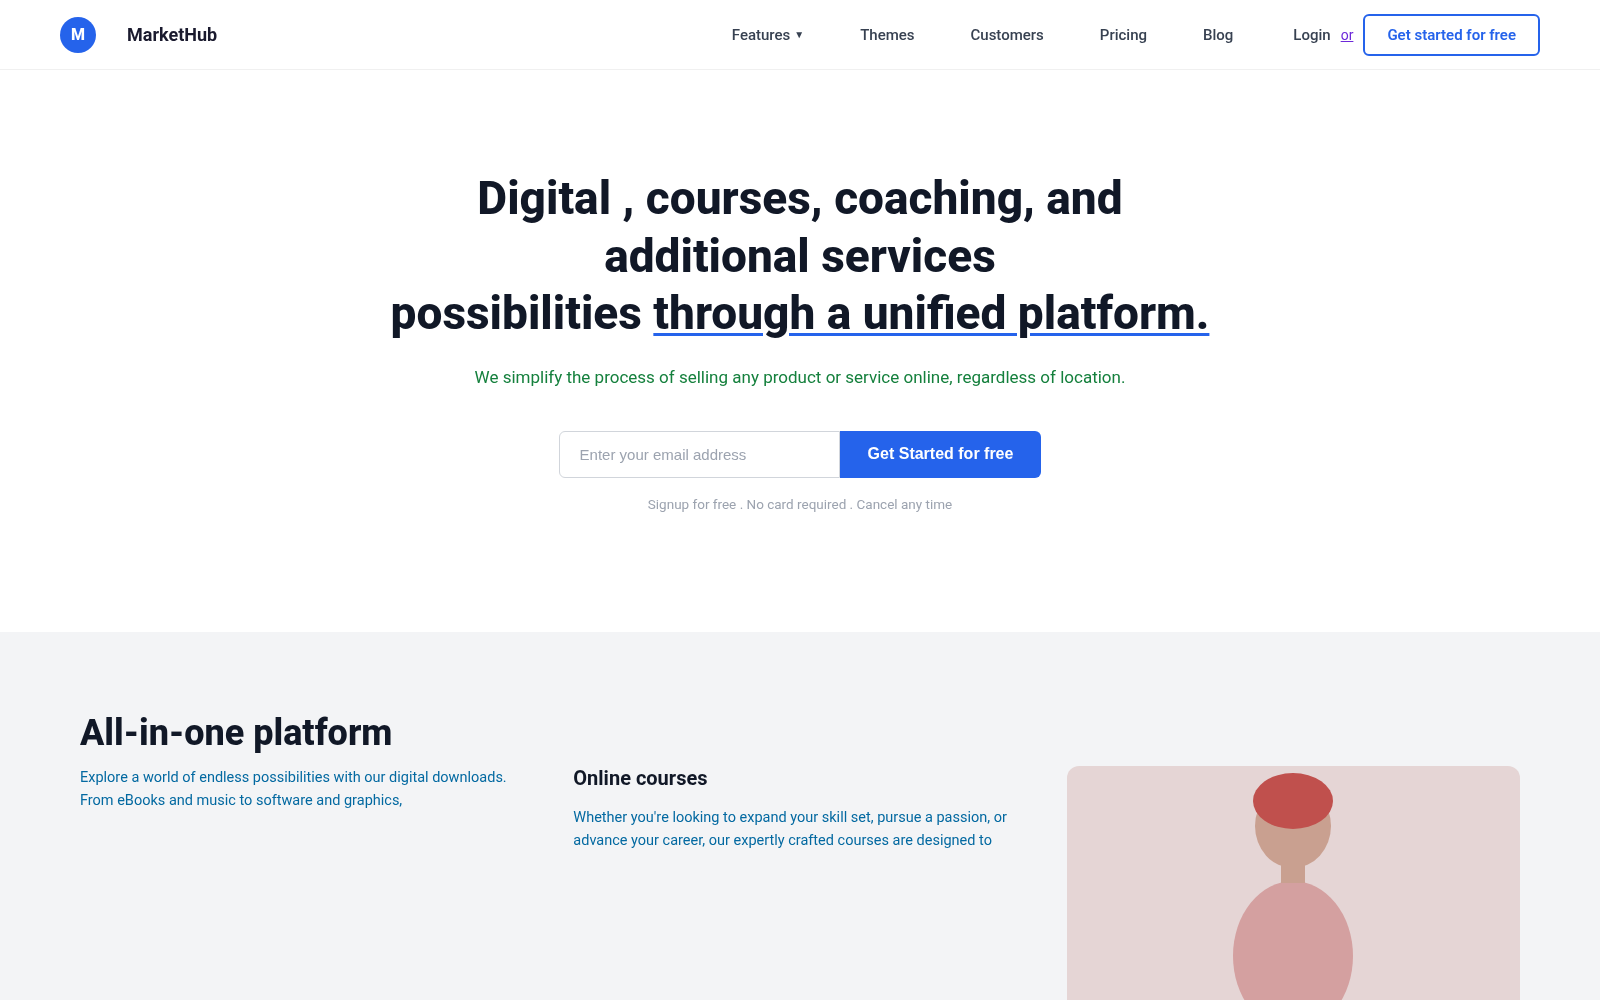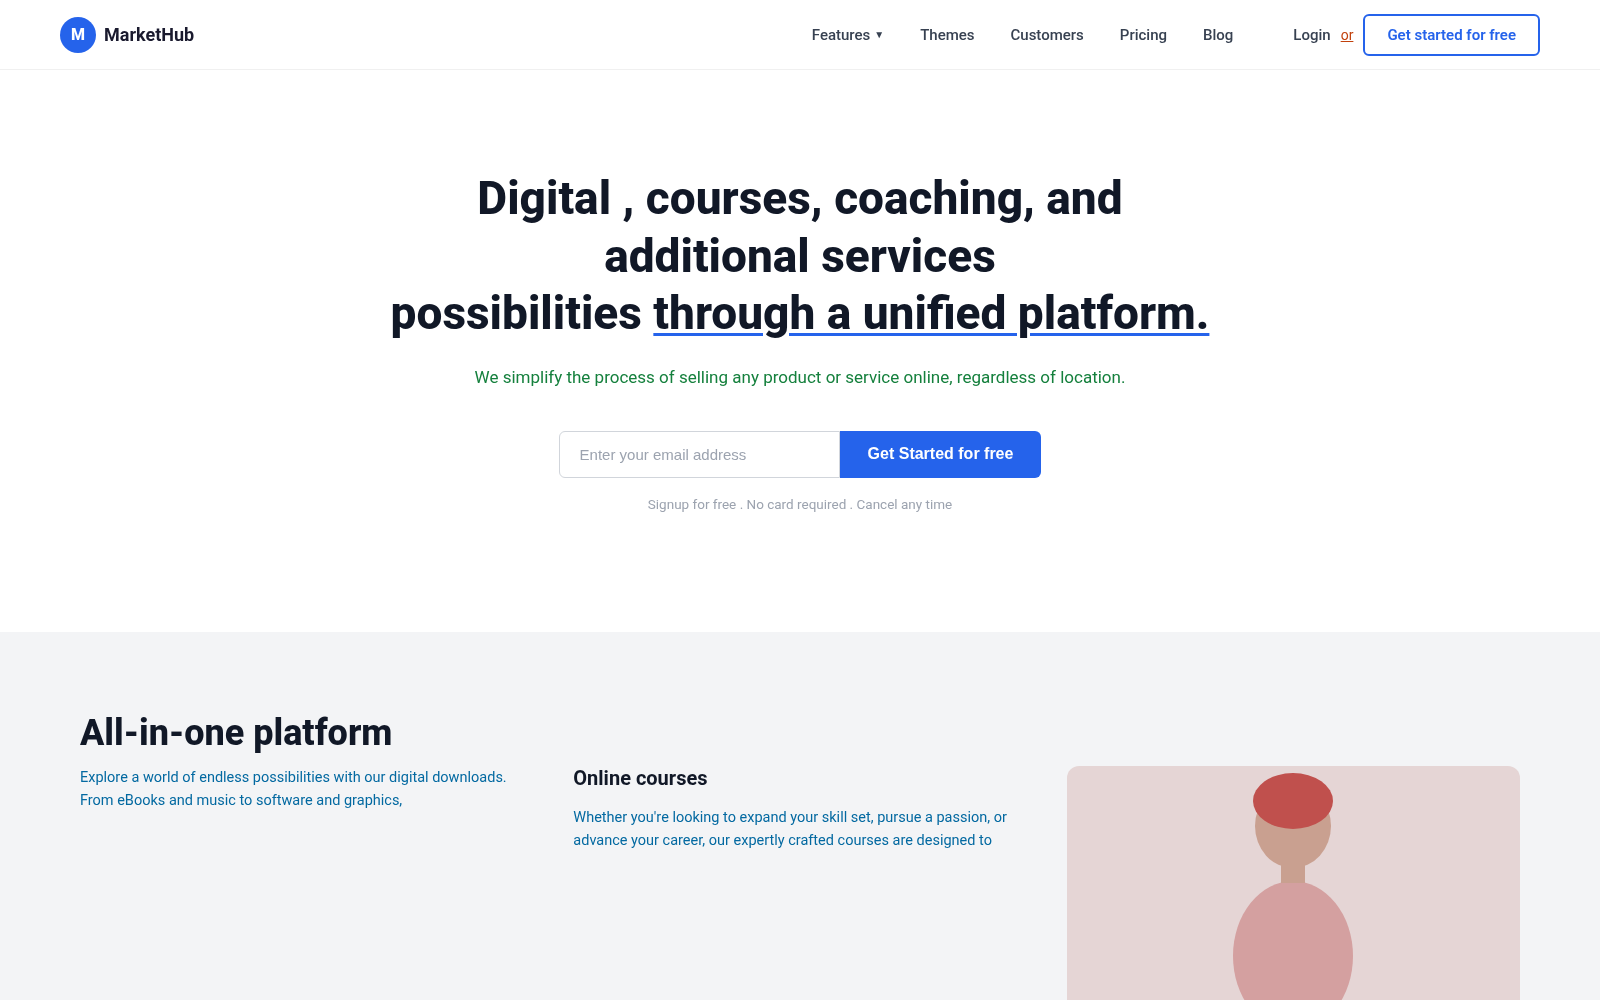--- a/index.html
+++ b/index.html
@@ -30,25 +30,26 @@
       align-items: center;
       justify-content: center;
       color: #fff;
       font-weight: 800;
       font-size: 16px;
     }
     .logo-text {
       font-size: 18px;
       font-weight: 700;
       color: #1a1a2e;
+      margin-left: 23px;
     }
     .nav-links {
       display: flex;
       align-items: center;
-      gap: 36px;
+      gap: 56px;
       list-style: none;
       margin-left: 40px;
     }
     .nav-links a {
       text-decoration: none;
       color: #374151;
       font-size: 15px;
       font-weight: 500;
     }
     .nav-features {
@@ -67,21 +68,21 @@
       margin-left: 60px;
     }
     .nav-login {
       font-size: 15px;
       font-weight: 500;
       color: #374151;
       text-decoration: none;
     }
     .nav-or {
       font-size: 14px;
-      color: #c2410c;
+      color: #6d28d9;
       text-decoration: underline;
     }
     .btn-get-started-outline {
       padding: 10px 22px;
       border: 2px solid #2563eb;
       border-radius: 6px;
       background: #fff;
       color: #2563eb;
       font-size: 15px;
       font-weight: 600;

